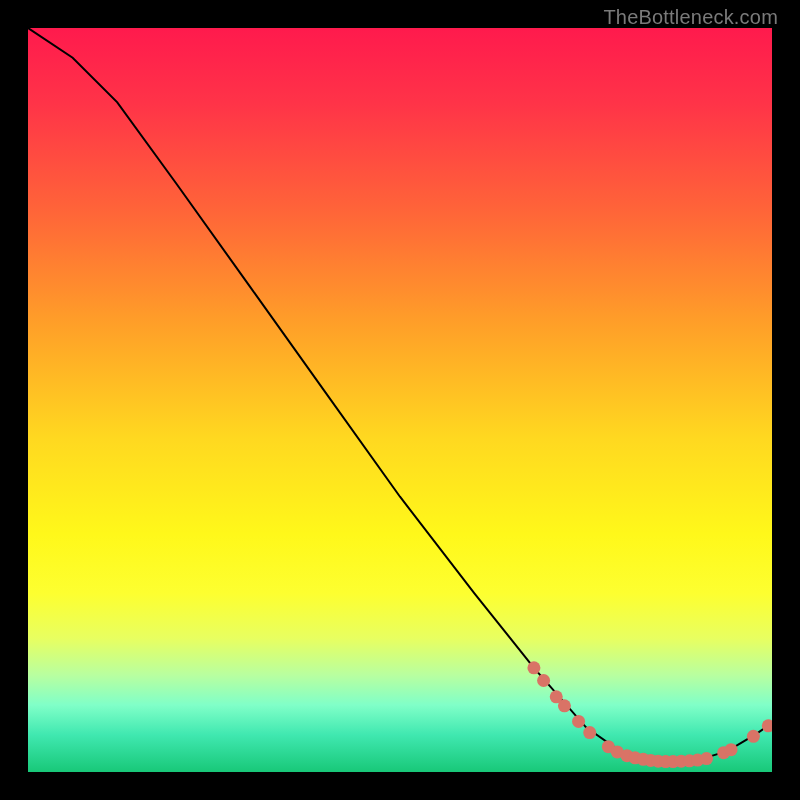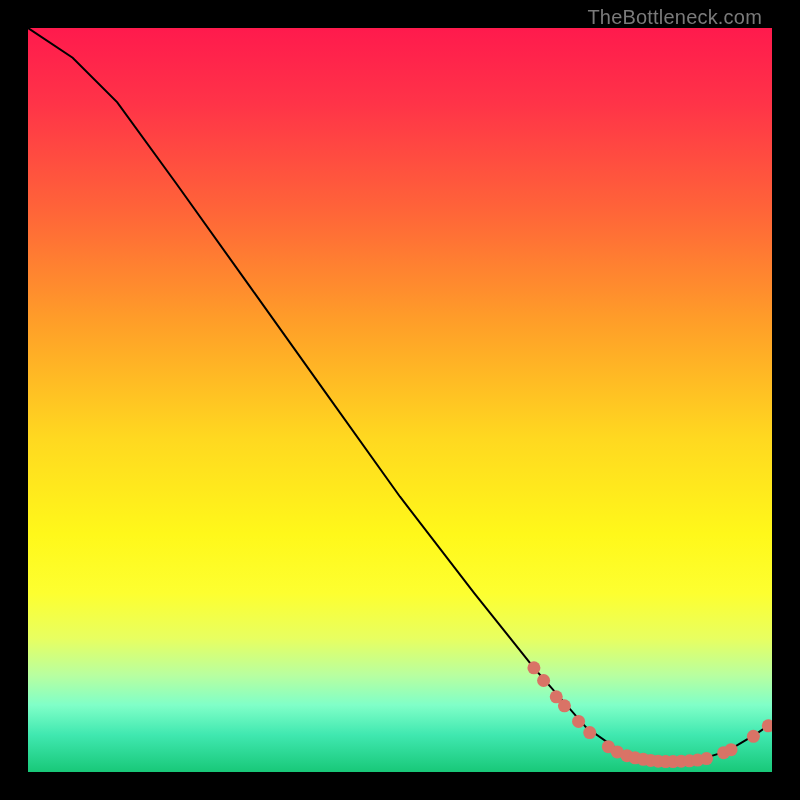--- a/index.html
+++ b/index.html
@@ -27,21 +27,21 @@
     #e8ff60 82%,
     #b8ffa0 87%,
     #80ffc8 91%,
     #40e8b0 95%,
     #18c878 100%
   );
 }
 .watermark {
   position: absolute;
   top: 6px;
-  right: 38px;
+  right: 22px;
   color: #7a7a7a;
   font-size: 20px;
   font-weight: 500;
   letter-spacing: 0.2px;
 }
 svg.curve {
   position: absolute;
   left: 0;
   top: 0;
   width: 744px;

